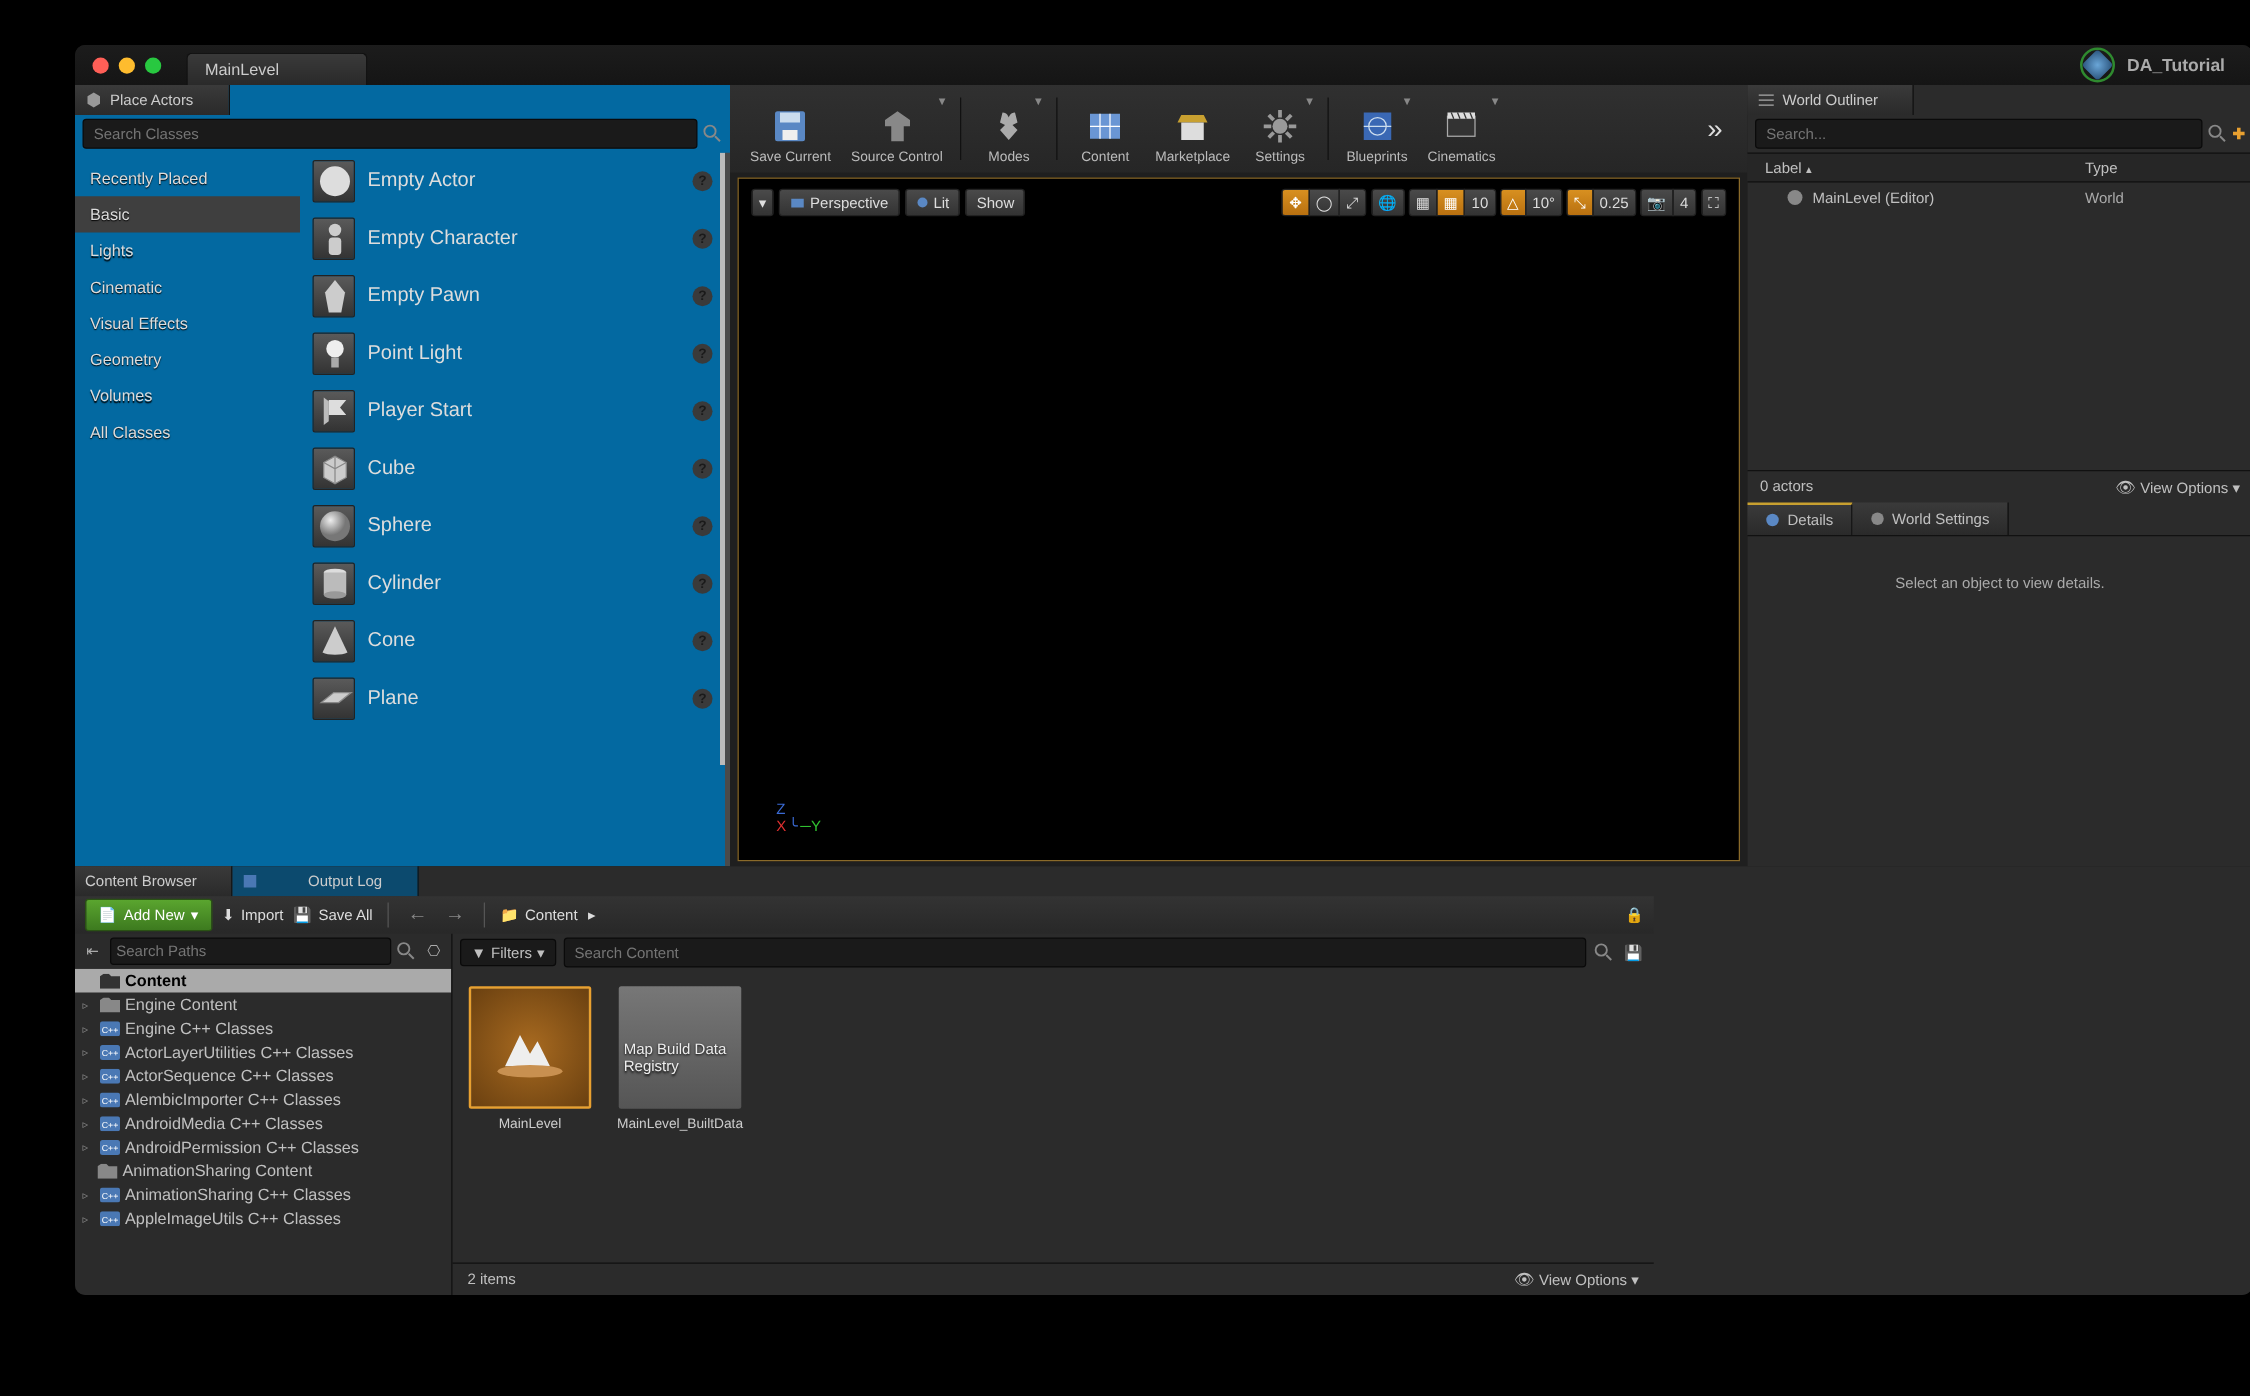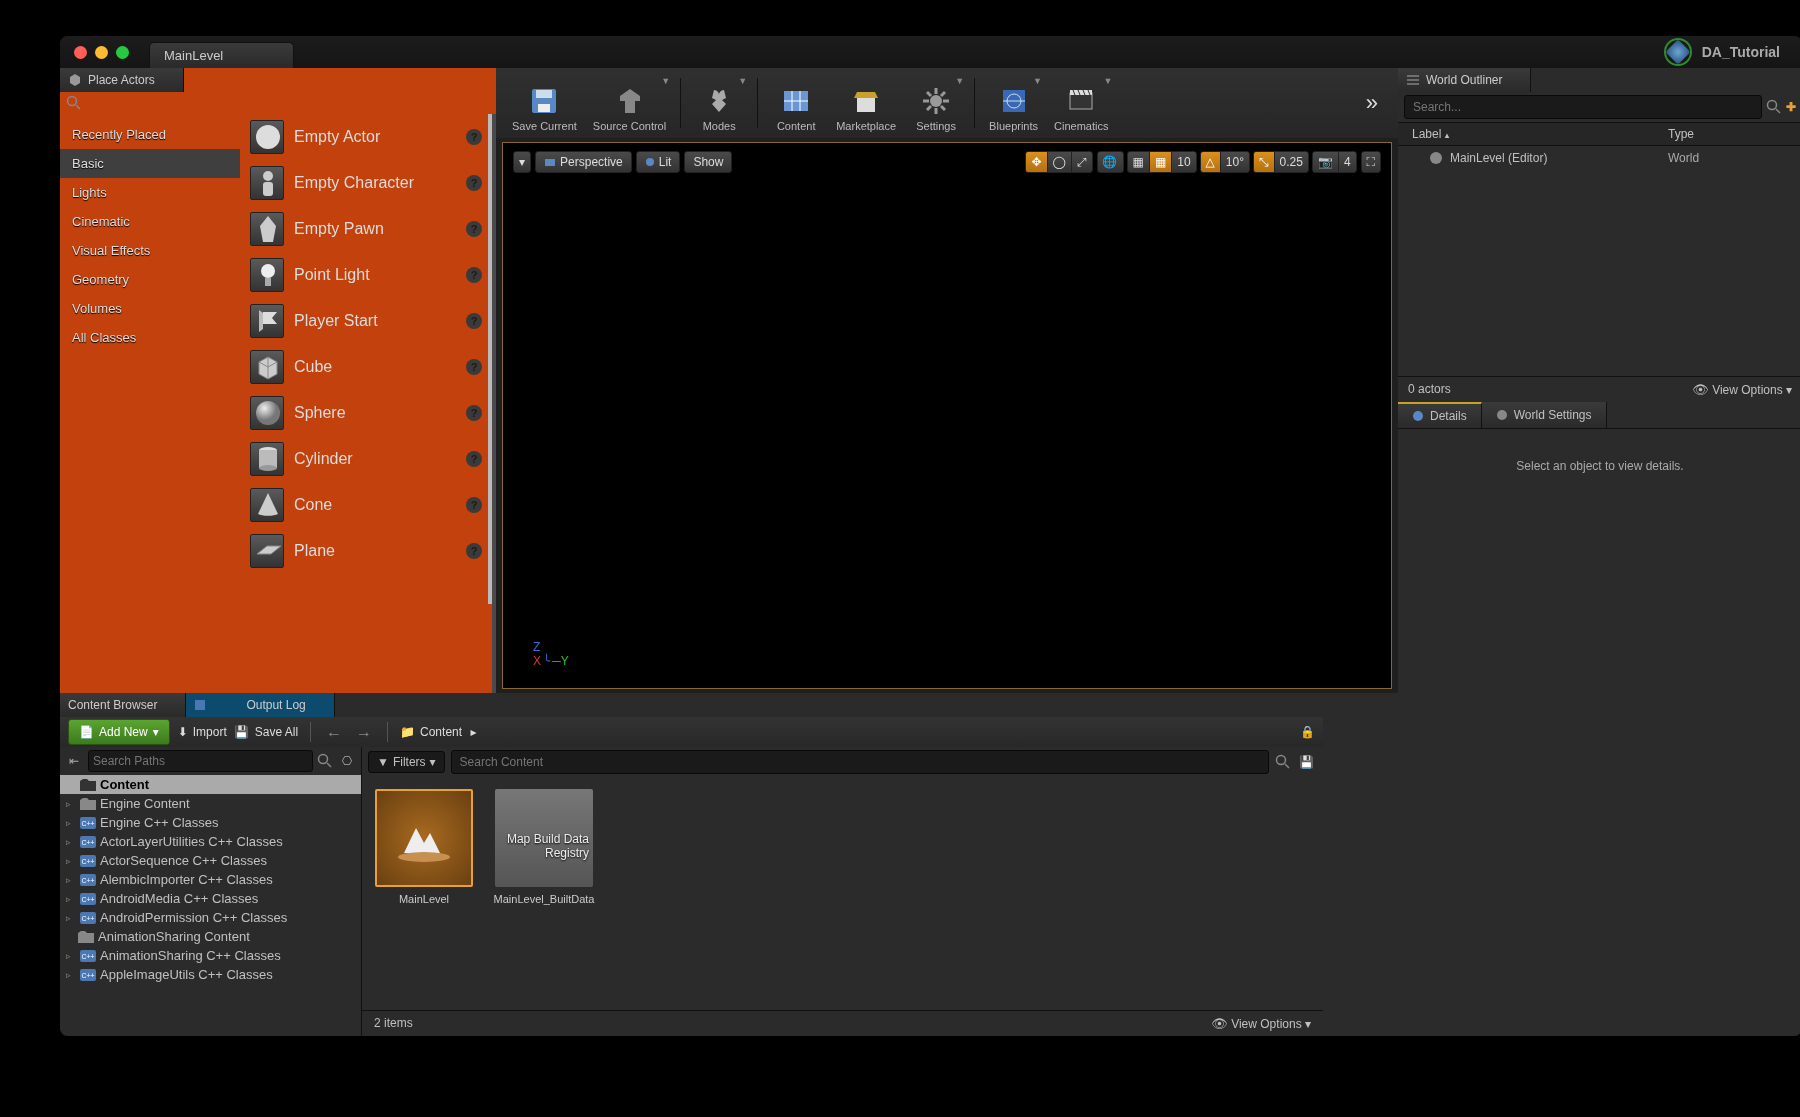--- a/index.html
+++ b/index.html
@@ -10,21 +10,21 @@
 .traffic { display:flex; gap:8px; margin-left:6px; }
 .dot { width:13px; height:13px; border-radius:50%; }
 .dot.r{background:#ff5f57;} .dot.y{background:#febc2e;} .dot.g{background:#28c840;}
 .ttab { margin-left:20px; background:linear-gradient(#3a3a3a,#2a2a2a); border:1px solid #111; border-bottom:none; border-radius:5px 5px 0 0; padding:5px 70px 5px 14px; font-size:13px; color:#ccc; height:26px; margin-top:6px; }
 .proj { margin-left:auto; display:flex; align-items:center; gap:10px; padding-right:14px; font-size:14px; color:#aaa;font-weight:bold; }
 .ring { width:28px; height:28px; border:2px solid #2f8a2f; border-radius:50%; display:flex; align-items:center; justify-content:center; }
 .ring-in { width:18px; height:18px; background:radial-gradient(#6aa6d8,#285078); border-radius:3px; transform:rotate(45deg); }
 
 .upper { display:flex; height:625px; }
 
-.left { width:436px; display:flex; flex-direction:column; background:#c2410c; }
+.left { width:524px; display:flex; flex-direction:column; background:#0369a1; }
 .panelbar { height:24px; display:flex; }
 .ptab { background:linear-gradient(#3a3a3a,#2a2a2a); border-right:1px solid #111; padding:4px 28px 4px 8px; font-size:12px; display:flex; align-items:center; gap:6px; color:#ccc; }
 .ptab svg{flex-shrink:0;}
 .search-row { padding:3px 6px; display:flex; gap:4px; align-items:center; }
 .search-row input { flex:1; background:#1a1a1a; border:1px solid #0a0a0a; border-radius:3px; padding:4px 8px; color:#888; font-size:12px; }
 .magnify { width:16px; height:16px; }
 
 .pa-body { display:flex; flex:1; overflow:hidden; }
 .cats { width:180px; padding:6px 0; }
 .cat { padding:7px 12px; font-size:13px; color:#ddd; text-shadow:0 1px 1px #000; cursor:pointer; }
@@ -92,21 +92,21 @@
 .ficon{width:16px;height:14px;display:flex;align-items:center;justify-content:center;}
 .cb-assets { flex:1; display:flex; flex-direction:column;}
 .as-top{display:flex;gap:6px;padding:3px 6px;align-items:center;}
 .filter{background:#1a1a1a;border:1px solid #0a0a0a;border-radius:3px;padding:3px 8px;display:flex;align-items:center;gap:4px;font-size:12px;cursor:pointer;}
 .as-top input{flex:1;background:#1a1a1a;border:1px solid #0a0a0a;border-radius:3px;padding:4px 8px;color:#888;font-size:12px;}
 .thumbs{flex:1;display:flex;gap:20px;padding:12px;align-items:flex-start;}
 .asset{display:flex;flex-direction:column;align-items:center;gap:6px;width:100px;}
 .athm{width:98px;height:98px;border-radius:2px;display:flex;align-items:center;justify-content:center;position:relative;}
 .athm.sel{border:2px solid #e8a030;background:radial-gradient(#a86a20,#6a4010);}
 .athm.grey{background:linear-gradient(#777,#555);}
-.athm-txt{color:#eee;font-size:12px;text-align:right;text-shadow:0 1px 2px #000;padding:4px;margin-top:16px;}
+.athm-txt{color:#eee;font-size:12px;text-align:left;text-shadow:0 1px 2px #000;padding:4px;margin-top:16px;}
 .aslbl{font-size:11px;color:#ccc;text-align:center;}
 .as-foot{border-top:1px solid #111;padding:5px 12px;display:flex;justify-content:space-between;font-size:12px;}
 
 </style>
 </head>
 <body>
 
 <div class="frame">
 
   <div class="titlebar">
@@ -129,20 +129,21 @@
     <div class="left">
       <div class="panelbar">
         <div class="ptab">
           <svg width="14" height="14" viewBox="0 0 14 14">
               <path d="M7 1l5 3v6l-5 3-5-3V4z" fill="#999"></path>
             </svg>
           <span>Place Actors</span>
         </div>
       </div>
       <div class="search-row">
+        <input placeholder="Search Classes" style="">
         <svg class="magnify" viewBox="0 0 16 16">
             <circle cx="6" cy="6" r="4.5" stroke="#888" fill="none" stroke-width="1.5"></circle>
             <line x1="10" y1="10" x2="14" y2="14" stroke="#888" stroke-width="1.5"></line>
           </svg>
       </div>
       <div class="pa-body">
         <div class="cats" id="cats">
             <div class="cat">Recently Placed</div>
             <div class="cat sel">Basic</div>
             <div class="cat">Lights</div>

